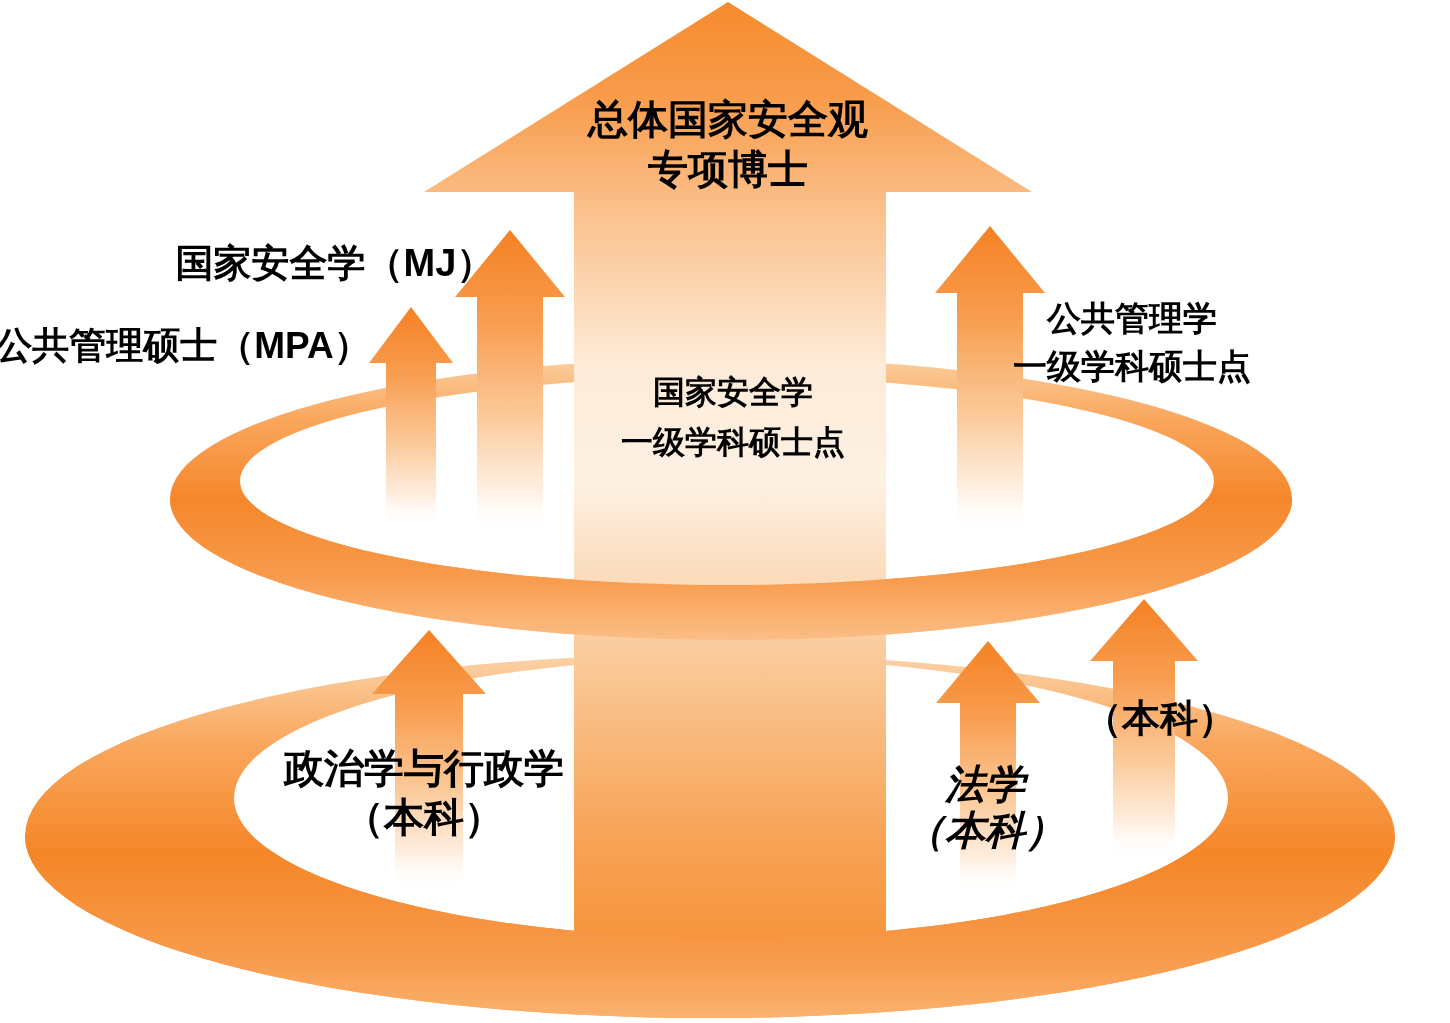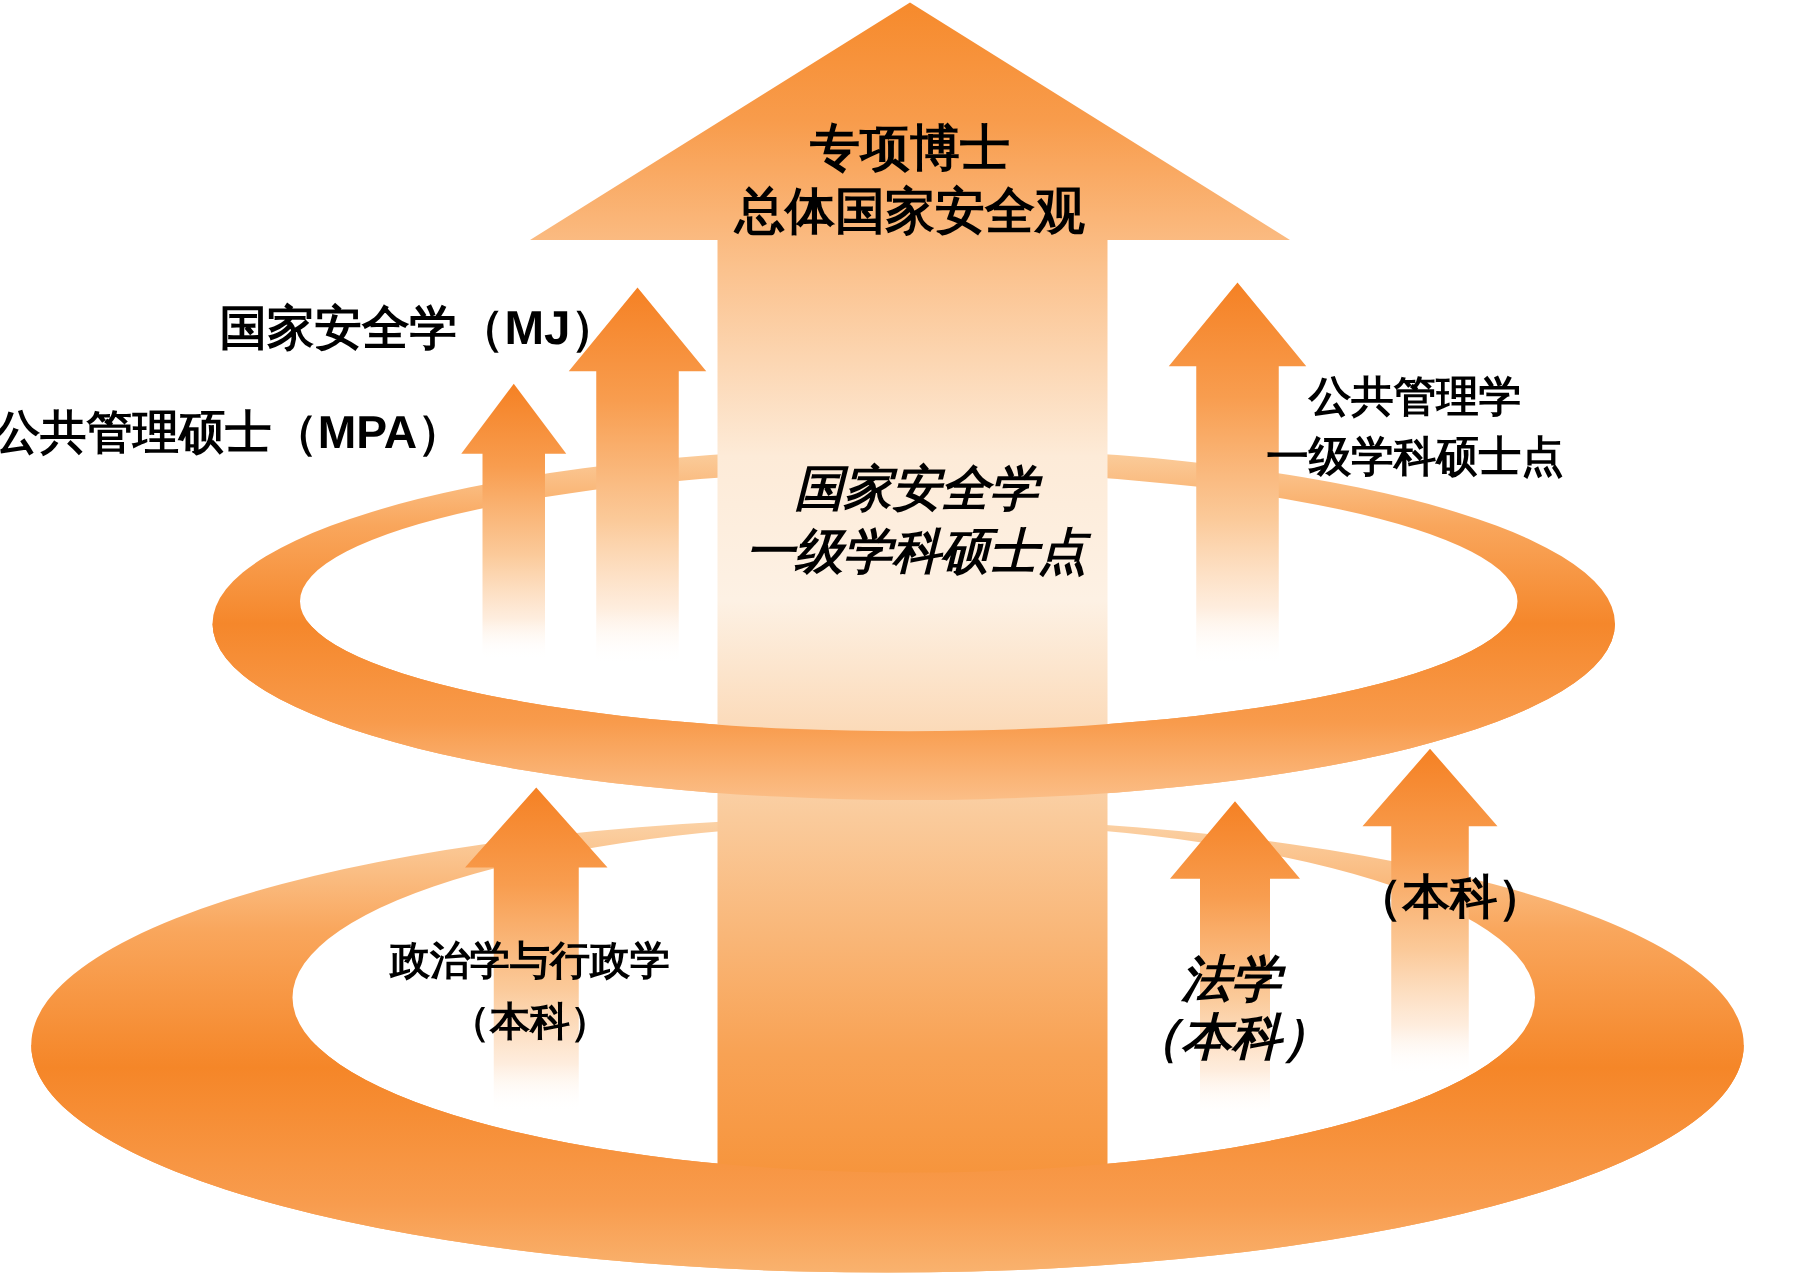--- a/index.html
+++ b/index.html
@@ -88,39 +88,39 @@
       <path fill="url(#gRingMid)" fill-rule="evenodd" d="M 170 499 A 561 141 0 1 1 1292 499 A 561 141 0 1 1 170 499 Z
                M 240 481 A 487 104 0 1 1 1214 481 A 487 104 0 1 1 240 481 Z"></path>
     </g>
     <g clip-path="url(#clipBotFront)">
       <path fill="url(#gRingBot)" fill-rule="evenodd" d="M 25 836 A 685 182 0 1 1 1395 836 A 685 182 0 1 1 25 836 Z
                M 234 798 A 497 140 0 1 1 1228 798 A 497 140 0 1 1 234 798 Z"></path>
     </g>
   </svg>
 
   <div class="lbl" style="left:728px; top:94px; font-size:40px; line-height:50px;">
+    <div>总体国家安全观</div>
     <div>专项博士</div>
-    <div>总体国家安全观</div>
   </div>
 
   <div class="lbl" style="left:335px; top:242px; font-size:38px; line-height:42px;">国家安全学（MJ）</div>
 
   <div class="lbl" style="left:183px; top:325px; font-size:37px; line-height:42px;">公共管理硕士（MPA）</div>
 
-  <div class="lbl" style="left:733px; top:367px; font-size:39px; line-height:50px;font-style:italic;">
+  <div class="lbl" style="left:733px; top:367px; font-size:32px; line-height:50px;">
     <div>国家安全学</div>
     <div>一级学科硕士点</div>
   </div>
 
   <div class="lbl" style="left:1132px; top:294px; font-size:34px; line-height:48px;">
     <div>公共管理学</div>
     <div>一级学科硕士点</div>
   </div>
 
-  <div class="lbl" style="left:424px; top:744px; font-size:32px; line-height:49px;">
+  <div class="lbl" style="left:424px; top:744px; font-size:40px; line-height:49px;">
     <div>政治学与行政学</div>
     <div>（本科）</div>
   </div>
 
   <div class="lbl" style="left:985px; top:761px; font-size:40px; line-height:46px;font-style:italic;">
     <div>法学</div>
     <div>（本科）</div>
   </div>
 
   <div class="lbl" style="left:1160px; top:696px; font-size:38px; line-height:45px;">

